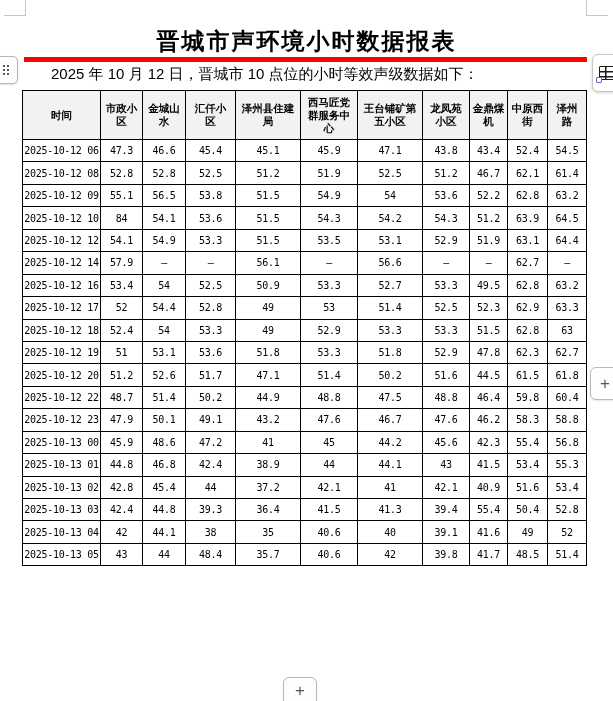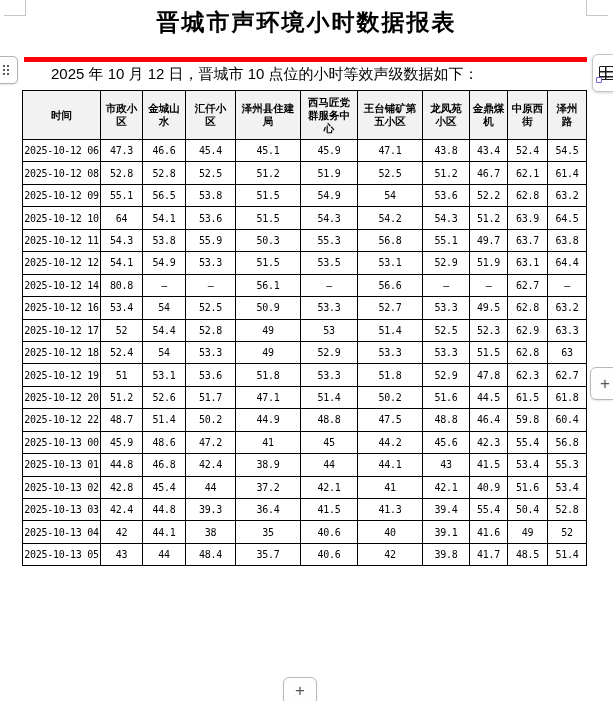--- a/index.html
+++ b/index.html
@@ -14,21 +14,21 @@
     background:#ffffff;font-family:"Liberation Sans",sans-serif;color:#000;
   }
   
   .mark{position:absolute;background:#c6c6c6;}
   .tl-v{left:25px;top:0;width:1px;height:16px;}
   .tl-h{left:4px;top:15px;width:22px;height:1px;}
   .tr-v{left:586px;top:0;width:1px;height:16px;}
   .tr-h{left:586px;top:15px;width:22px;height:1px;}
 
   .doc-title{
-    position:absolute;top:7px;left:0;right:0;margin:0;
+    position:absolute;top:26px;left:0;right:0;margin:0;
     text-align:center;font-size:23px;font-weight:bold;letter-spacing:2px;
     font-family:Liberation Mono, monospace;
   }
   .red-line{position:absolute;left:24px;top:57px;width:563px;height:5px;background:var(--accent);}
   .intro{
     position:absolute;left:24px;top:64px;width:560px;margin:0;
     font-size:15px;line-height:20px;text-indent:27px;
   }
 
   table.report{
@@ -172,60 +172,47 @@
         <td>51.5</td>
         <td>54.9</td>
         <td>54</td>
         <td>53.6</td>
         <td>52.2</td>
         <td>62.8</td>
         <td>63.2</td>
       </tr>
       <tr>
         <td>2025-10-12 10</td>
-        <td>64</td>
+        <td>84</td>
         <td>54.1</td>
         <td>53.6</td>
         <td>51.5</td>
         <td>54.3</td>
         <td>54.2</td>
         <td>54.3</td>
         <td>51.2</td>
         <td>63.9</td>
         <td>64.5</td>
       </tr>
       <tr>
-        <td>2025-10-12 11</td>
-        <td>54.3</td>
-        <td>53.8</td>
-        <td>55.9</td>
-        <td>50.3</td>
-        <td>55.3</td>
-        <td>56.8</td>
-        <td>55.1</td>
-        <td>49.7</td>
-        <td>63.7</td>
-        <td>63.8</td>
-      </tr>
-      <tr>
         <td>2025-10-12 12</td>
         <td>54.1</td>
         <td>54.9</td>
         <td>53.3</td>
         <td>51.5</td>
         <td>53.5</td>
         <td>53.1</td>
         <td>52.9</td>
         <td>51.9</td>
         <td>63.1</td>
         <td>64.4</td>
       </tr>
       <tr>
         <td>2025-10-12 14</td>
-        <td>80.8</td>
+        <td>57.9</td>
         <td>–</td>
         <td>–</td>
         <td>56.1</td>
         <td>–</td>
         <td>56.6</td>
         <td>–</td>
         <td>–</td>
         <td>62.7</td>
         <td>–</td>
       </tr>
@@ -301,20 +288,33 @@
         <td>50.2</td>
         <td>44.9</td>
         <td>48.8</td>
         <td>47.5</td>
         <td>48.8</td>
         <td>46.4</td>
         <td>59.8</td>
         <td>60.4</td>
       </tr>
       <tr>
+        <td>2025-10-12 23</td>
+        <td>47.9</td>
+        <td>50.1</td>
+        <td>49.1</td>
+        <td>43.2</td>
+        <td>47.6</td>
+        <td>46.7</td>
+        <td>47.6</td>
+        <td>46.2</td>
+        <td>58.3</td>
+        <td>58.8</td>
+      </tr>
+      <tr>
         <td>2025-10-13 00</td>
         <td>45.9</td>
         <td>48.6</td>
         <td>47.2</td>
         <td>41</td>
         <td>45</td>
         <td>44.2</td>
         <td>45.6</td>
         <td>42.3</td>
         <td>55.4</td>

